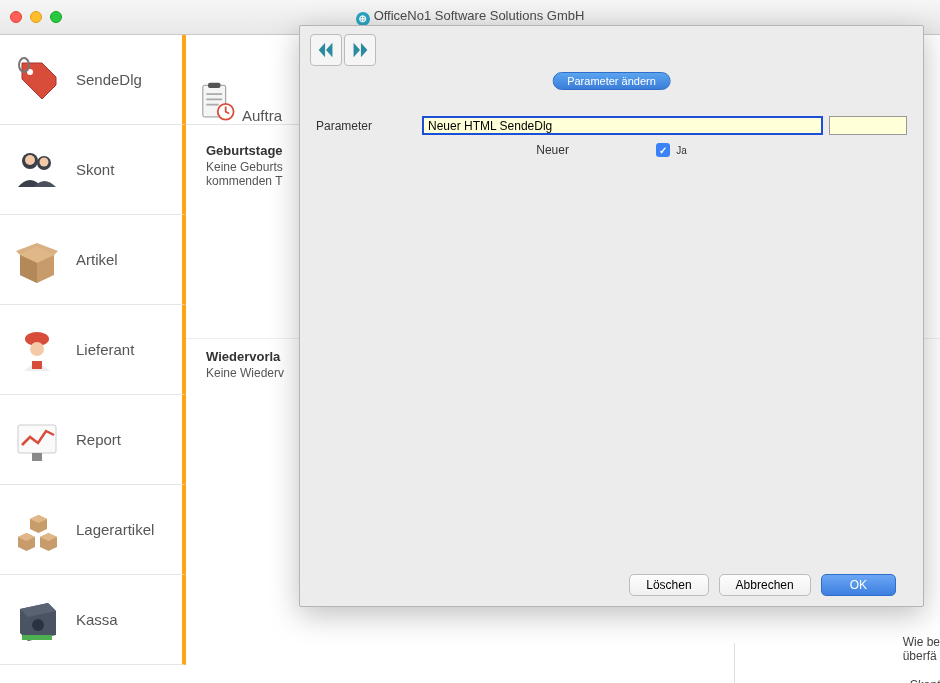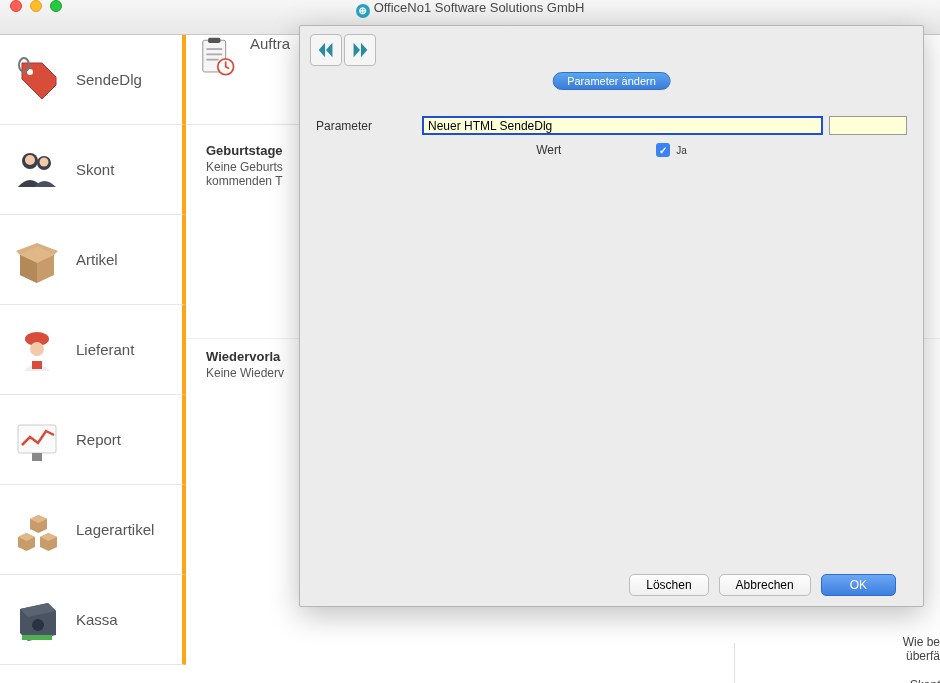--- a/index.html
+++ b/index.html
@@ -1,36 +1,36 @@
 <!DOCTYPE html>
 <html><head>
 <meta charset="utf-8">
 <style>
 * { margin: 0; padding: 0; box-sizing: border-box; }
 body { font-family: -apple-system, "Helvetica Neue", Arial, sans-serif; font-size: 13px; color: #333; width: 940px; height: 683px; overflow: hidden; background: #fff; }
 
 
-.titlebar { height: 35px; background: linear-gradient(#f6f6f6,#e8e8e8); border-bottom: 1px solid #c9c9c9; display: flex; align-items: flex-start; position: relative; }
+.titlebar { height: 35px; background: linear-gradient(#f6f6f6,#e8e8e8); border-bottom: 1px solid #c9c9c9; display: flex; align-items: center; position: relative; }
 .traffic { display: flex; gap: 8px; padding-left: 10px; }
 .dot { width: 12px; height: 12px; border-radius: 50%; }
 .dot.red { background: #ff5f57; border: 1px solid #e24238; }
 .dot.yellow { background: #ffbd2e; border: 1px solid #e1a116; }
 .dot.green { background: #28c940; border: 1px solid #10a527; }
 .title { position: absolute; left: 0; right: 0; text-align: center; font-size: 13px; color: #4a4a4a; }
 .title-icon { display: inline-block; width: 14px; height: 14px; background: #2aa4c2; border-radius: 50%; vertical-align: -2px; margin-right: 4px; color: #fff; font-size: 10px; line-height: 14px; font-weight: bold; }
 
 
 .main { display: flex; height: calc(683px - 22px); }
 .sidebar { width: 186px; display: flex; flex-direction: column; }
 .nav-item { height: 90px; border-bottom: 1px solid #e5e5e5; border-right: 4px solid #ffa415; display: flex; align-items: center; padding-left: 12px; gap: 14px; cursor: pointer; }
 .nav-icon { width: 50px; height: 50px; display: flex; align-items: center; justify-content: center; }
 .nav-label { font-size: 15px; color: #555; }
 
 .content { flex: 1; position: relative; background: #fff; padding: 0; }
-.col2-item { width: 130px; height: 90px; border-bottom: 1px solid #e5e5e5; display: flex; align-items: flex-start; gap: 12px; padding-left: 8px; border-right: 1px solid #e5e5e5; }
+.col2-item { width: 130px; height: 90px; border-bottom: 1px solid #e5e5e5; display: flex; align-items: flex-end; gap: 4px; padding-left: 8px; border-right: 1px solid #e5e5e5; }
 .section { padding: 10px 20px; border-top: 1px solid #eee; }
 .section-title { font-weight: bold; font-size: 13px; margin-bottom: 2px; }
 .section-body { font-size: 12px; color: #555; }
 .content-below { position: absolute; top: 90px; left: 0; right: 0; }
 
 
 .dialog { position: absolute; left: 299px; top: 25px; width: 625px; height: 582px; background: #ececec; border: 1px solid #b5b5b5; box-shadow: 0 8px 30px rgba(0,0,0,.25); border-radius: 2px; }
 .dialog-top { height: 62px; position: relative; }
 .nav-arrows { position: absolute; left: 10px; top: 8px; display: flex; gap: 2px; }
 .arrow-btn { width: 32px; height: 32px; background: #f5f5f5; border: 1px solid #bbb; border-radius: 4px; display: flex; align-items: center; justify-content: center; cursor: pointer; }
@@ -44,21 +44,21 @@
 .checkbox-wrap { display: flex; align-items: center; gap: 6px; margin-left: 14px; }
 .mac-checkbox { width: 14px; height: 14px; background: #3b82f6; border-radius: 3px; display: flex; align-items: center; justify-content: center; }
 .mac-checkbox::after { content: "✓"; color: #fff; font-size: 10px; font-weight: bold; }
 .cb-label { font-size: 10px; }
 
 .dialog-footer { position: absolute; bottom: 10px; right: 27px; display: flex; gap: 10px; }
 .btn { height: 22px; padding: 0 16px; border-radius: 5px; font-size: 12px; cursor: pointer; border: 1px solid #bdbdbd; background: linear-gradient(#fdfdfd,#f0f0f0); }
 .btn.primary { background: linear-gradient(#6ca7f5,#3d7fe0); color: #fff; border: 1px solid #2f6fc9; padding: 0 28px; }
 
 
-.peek { position: absolute; right: 0; top: 600px; font-size: 12px; color: #444; text-align: right; }
+.peek { position: absolute; right: 0; top: 600px; font-size: 12px; color: #444; text-align: left; }
 .peek2 { position: absolute; right: 0; bottom: 4px; font-size: 12px; color: #444; font-style: italic; }
 .vline { position: absolute; left: 548px; top: 608px; bottom: 0; width: 1px; background: #e0e0e0; }
 </style>
 </head>
 <body>
 
 <div class="titlebar">
   <div class="traffic">
     <div class="dot red"></div>
     <div class="dot yellow"></div>
@@ -215,21 +215,21 @@
     <div class="dialog-title-pill">Parameter ändern</div>
   </div>
 
   <div class="dialog-body">
     <div class="form-row">
       <div class="form-label">Parameter</div>
       <input class="param-input" value="Neuer HTML SendeDlg" style="">
       <input class="param-input2" value="" style="">
     </div>
     <div class="form-row">
-      <div class="form-label">Wert</div>
+      <div class="form-label">Neuer</div>
       <div class="checkbox-wrap">
         <div class="mac-checkbox"></div>
         <span class="cb-label">Ja</span>
       </div>
     </div>
   </div>
 
   <div class="dialog-footer">
     <button class="btn">Löschen</button>
     <button class="btn">Abbrechen</button>

